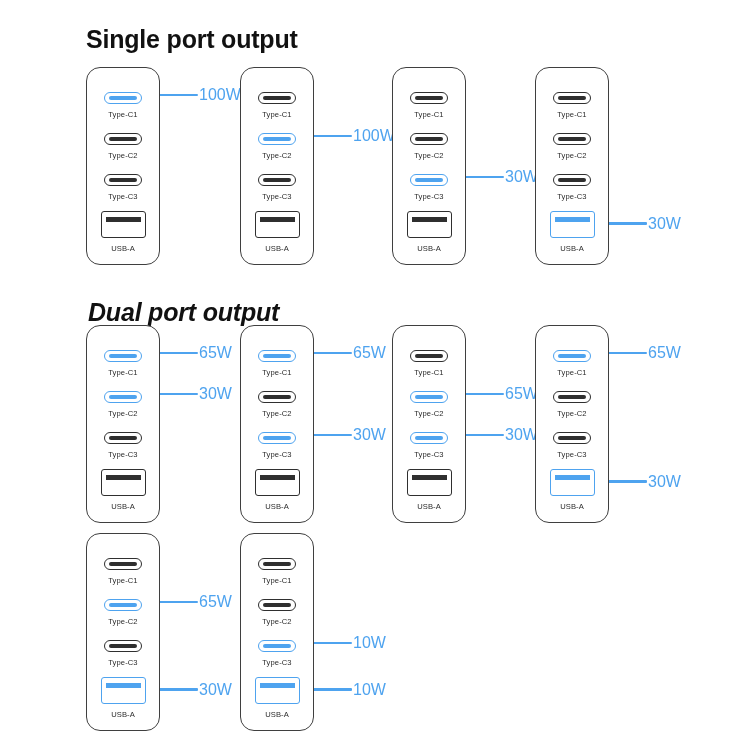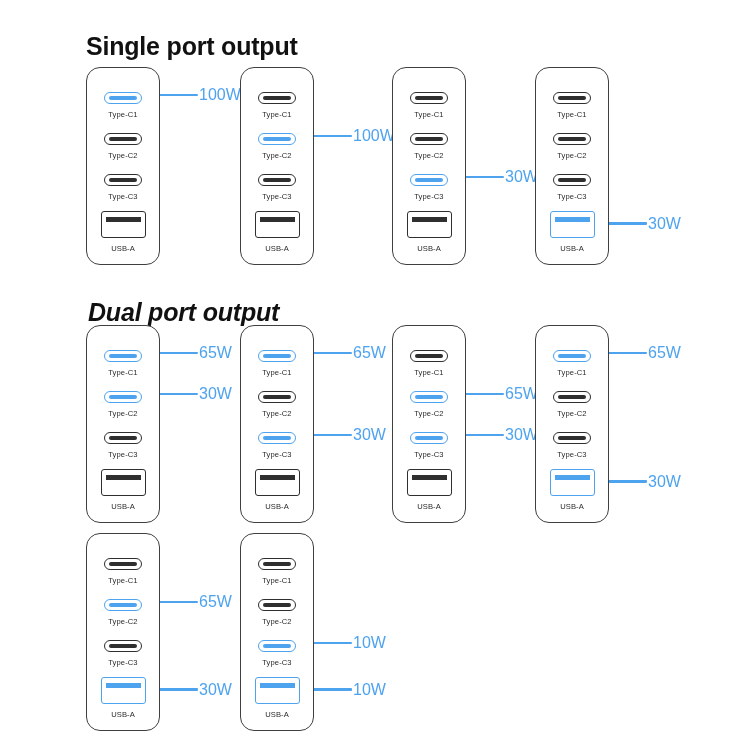--- a/index.html
+++ b/index.html
@@ -16,21 +16,21 @@
   }
 
   .section-title {
     position: absolute;
     font-size: 25px;
     font-weight: bold;
     color: #111111;
     letter-spacing: -0.2px;
     white-space: nowrap;
   }
-  #title-single { left: 86px; top: 15px; }
+  #title-single { left: 86px; top: 8px; }
   #title-dual   { left: 88px; top: 281px; font-style: italic; }
 
   
   .card {
     position: absolute;
     width: 74px;
     height: 198px;
     border: 1.6px solid #3f3f3f;
     border-radius: 14px;
     background: #ffffff;

